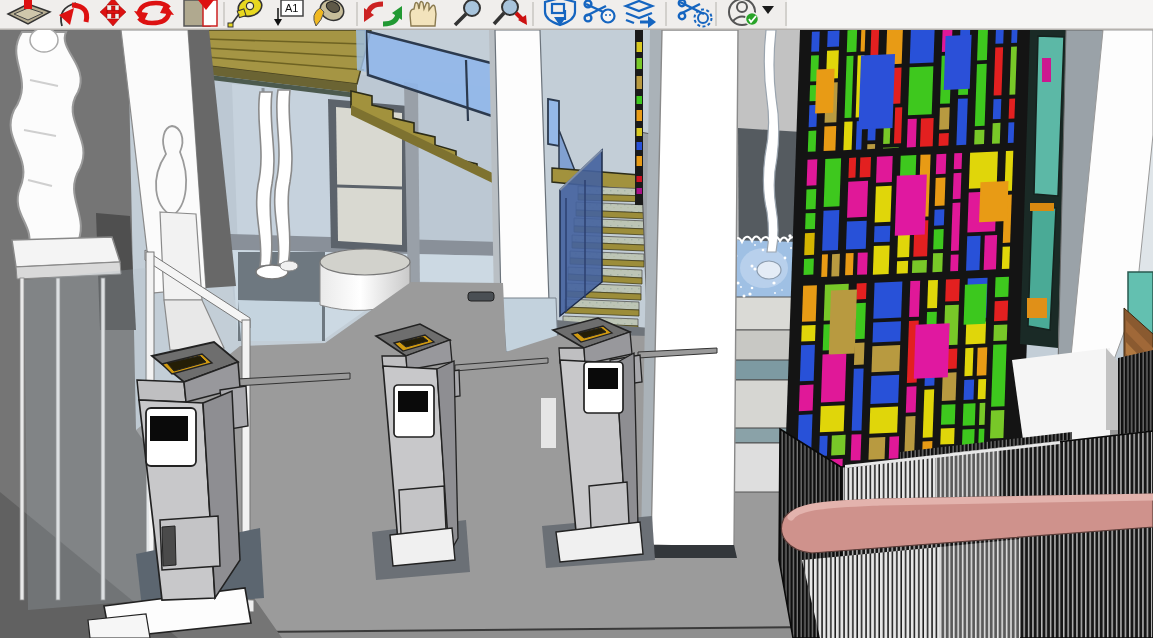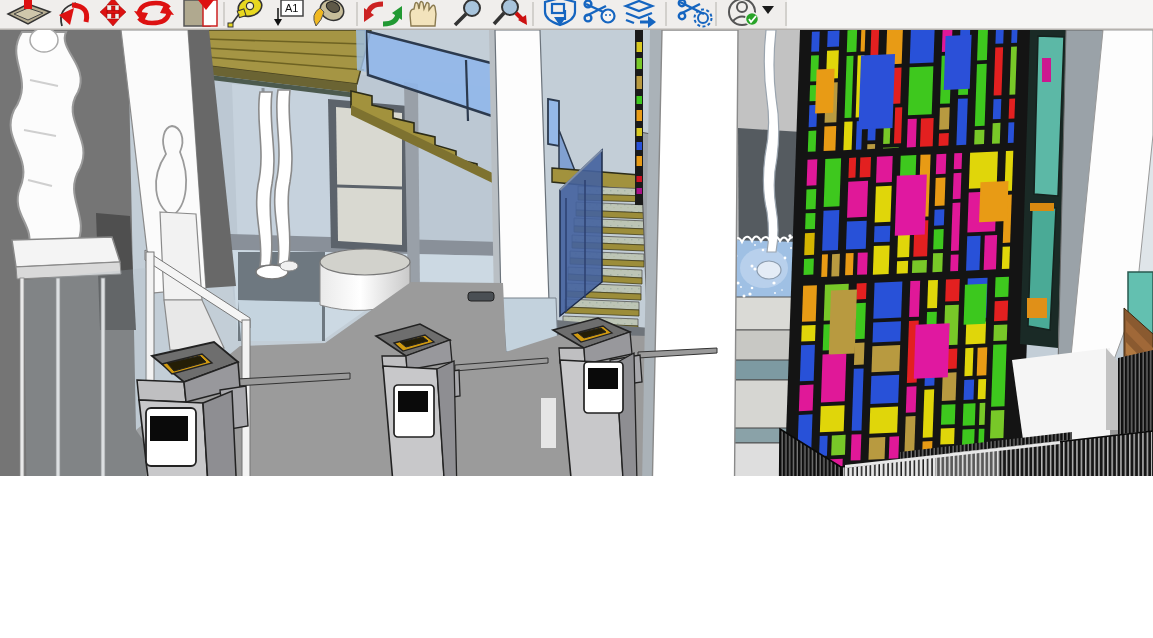--- a/index.html
+++ b/index.html
@@ -1,15 +1,15 @@
 <!DOCTYPE html>
 <html><head><meta charset="utf-8">
 <style>
 html,body{margin:0;padding:0;background:#fff;font-family:"Liberation Sans",sans-serif;}
-#app{position:relative;width:1153px;height:476px;overflow:hidden;}
+#app{position:relative;width:1153px;height:638px;overflow:hidden;}
 </style></head>
 <body>
 <div id="app">
 <svg width="1153" height="638" viewBox="0 0 1153 638">
 <defs>
 <pattern id="slat" width="4.4" height="8" patternUnits="userSpaceOnUse">
  <rect width="4.4" height="8" fill="#161616"></rect>
  <rect x="2.8" width="1.2" height="8" fill="#dcdcdc"></rect>
 </pattern>
 <pattern id="slatD" width="3.8" height="8" patternUnits="userSpaceOnUse">

